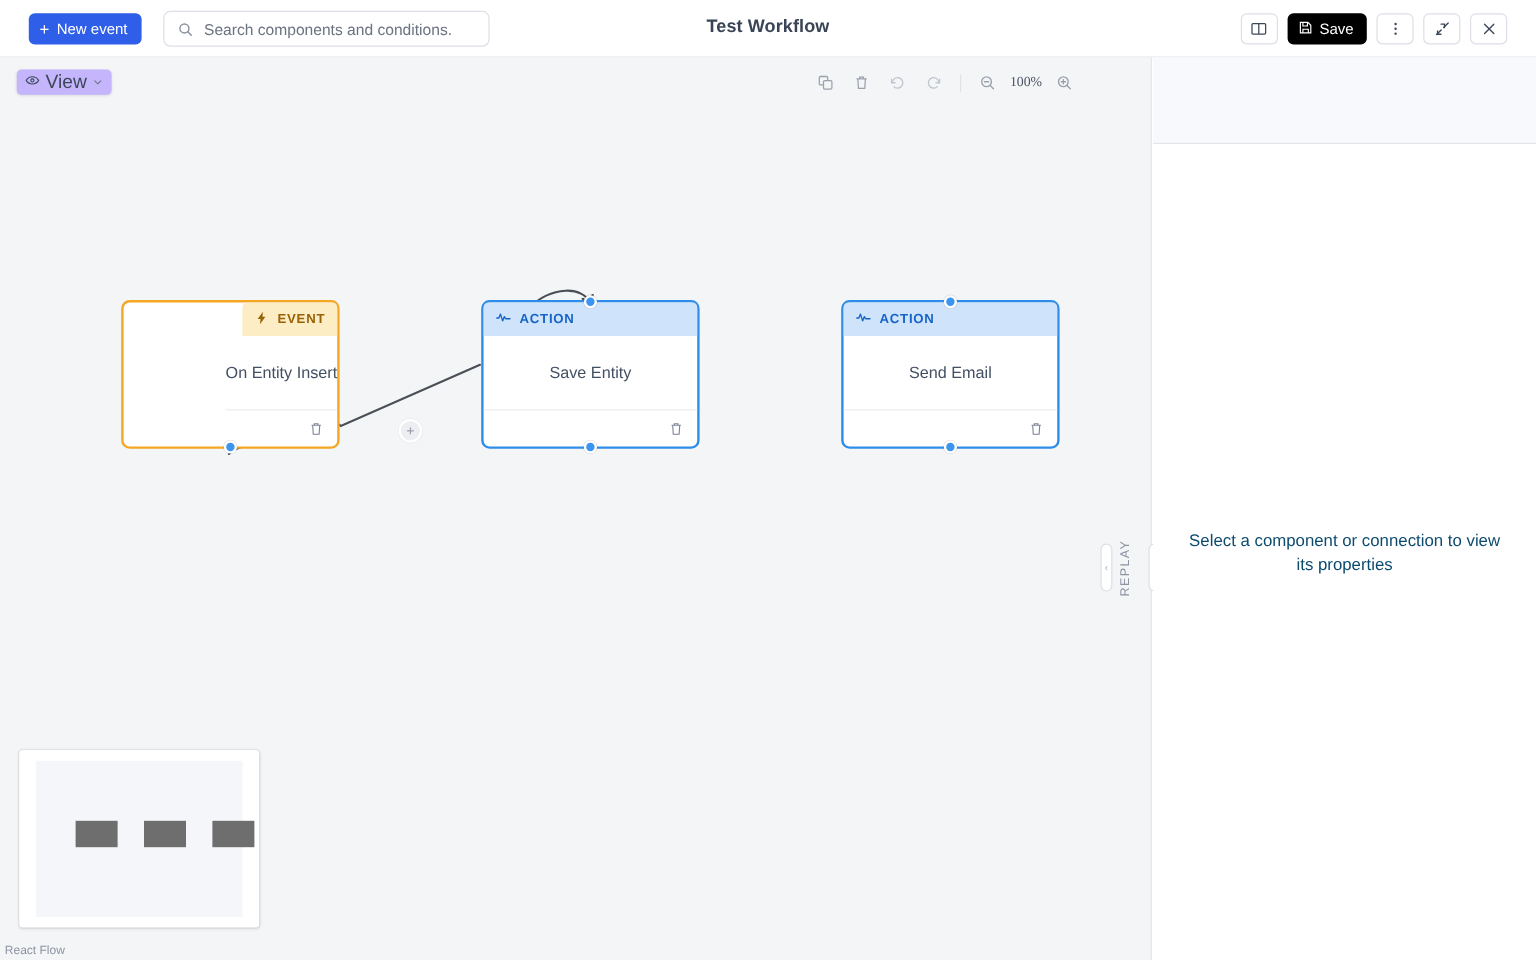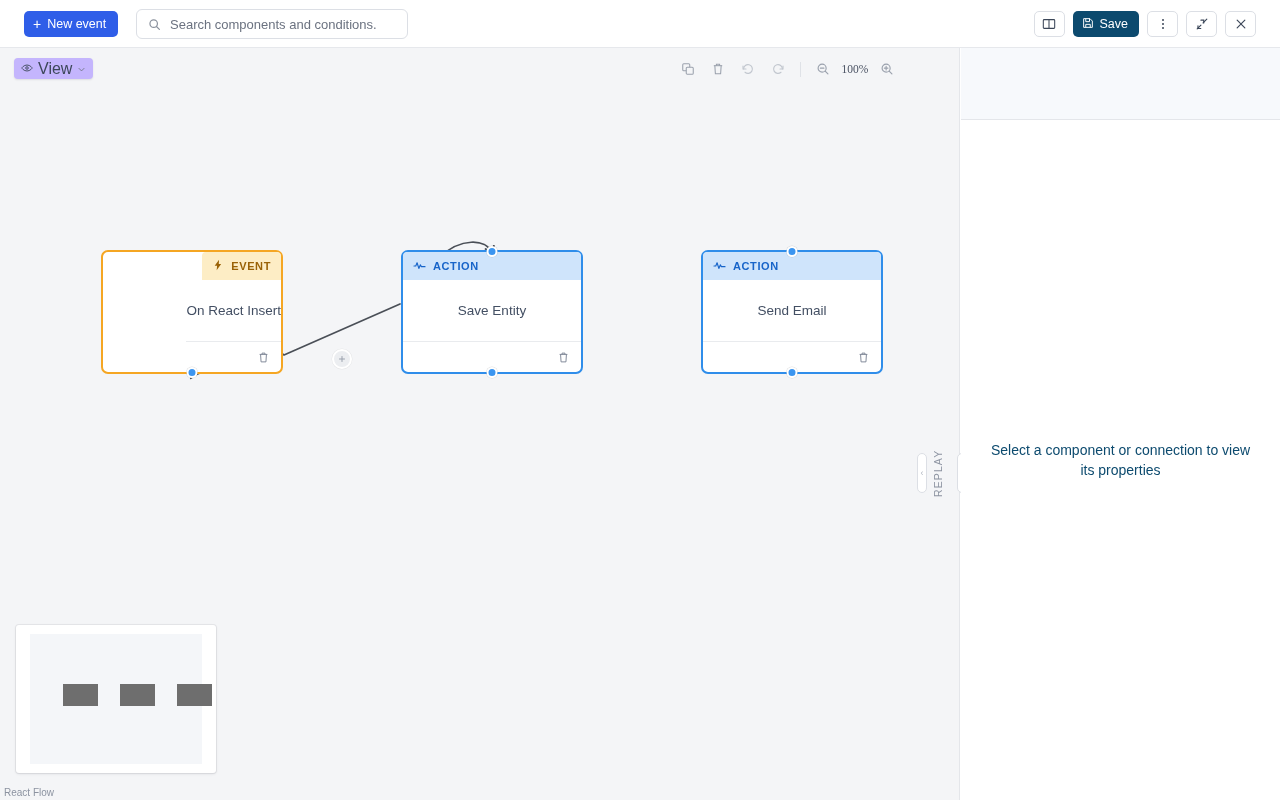--- a/index.html
+++ b/index.html
@@ -59,21 +59,21 @@
     display: flex; align-items: center; gap: 8px;
   }
   .icon-btn {
     width: 31px; height: 26px;
     background: #fff; border: 1px solid #dcdfe5; border-radius: 5px;
     display: flex; align-items: center; justify-content: center;
     cursor: pointer; color: #3c4759;
   }
   .save-btn {
     height: 26px; padding: 0 11px 0 9px;
-    background: #0c4a6e; color: #fff;
+    background: #000000; color: #fff;
     border: none; border-radius: 5px;
     font-size: 12.5px; font-family: "Liberation Sans", sans-serif;
     display: flex; align-items: center; gap: 6px; cursor: pointer;
   }
 
   
   .canvas {
     position: absolute; top: 48px; left: 0;
     width: 918px; height: 752px;
     background: #f4f5f7;
@@ -235,20 +235,21 @@
     <div class="search-box">
       <span class="mag">
         <svg width="13" height="13" viewBox="0 0 16 16" fill="none" stroke="#8b929e" stroke-width="1.5">
           <circle cx="7" cy="7" r="4.6"></circle>
             <path d="M10.4 10.4 L14 14" stroke-linecap="round"></path>
         </svg>
       </span>
       <input class="search-input" value="" placeholder="Search components and conditions." style="">
     </div>
 
+    <div class="wf-title">Test Workflow</div>
 
     <div class="top-right">
       <div class="icon-btn">
         <svg width="14" height="14" viewBox="0 0 16 16" fill="none" stroke="#3c4759" stroke-width="1.2">
           <rect x="1.5" y="3" width="13" height="10" rx="1"></rect>
             <path d="M8 3v10"></path>
         </svg>
       </div>
       <button class="save-btn">
         <span>
@@ -363,21 +364,21 @@
 
     <div class="node event" style="left:101px; top:202px;align-items:flex-end;">
       <div class="node-head">
         <span>
           <svg width="12" height="12" viewBox="0 0 16 16" fill="#9a6206">
             <path d="M9.4 1 3.6 9h3.2l-.6 6 6-8.4H9z"></path>
           </svg>
         </span>
         <span>EVENT</span>
       </div>
-      <div class="node-body">On React Insert</div>
+      <div class="node-body">On Entity Insert</div>
       <div class="node-foot">
         <span class="trash-btn">
           <svg width="13" height="13" viewBox="0 0 16 16" fill="none" stroke="#7b8494" stroke-width="1.15">
             <path d="M3.2 4.2h9.6"></path>
               <path d="M4.4 4.2 5 13.4h6l.6-9.2"></path>
               <path d="M6.2 4.2V2.6h3.6v1.6"></path>
           </svg>
         </span>
       </div>
       <div class="handle bottom"></div>

